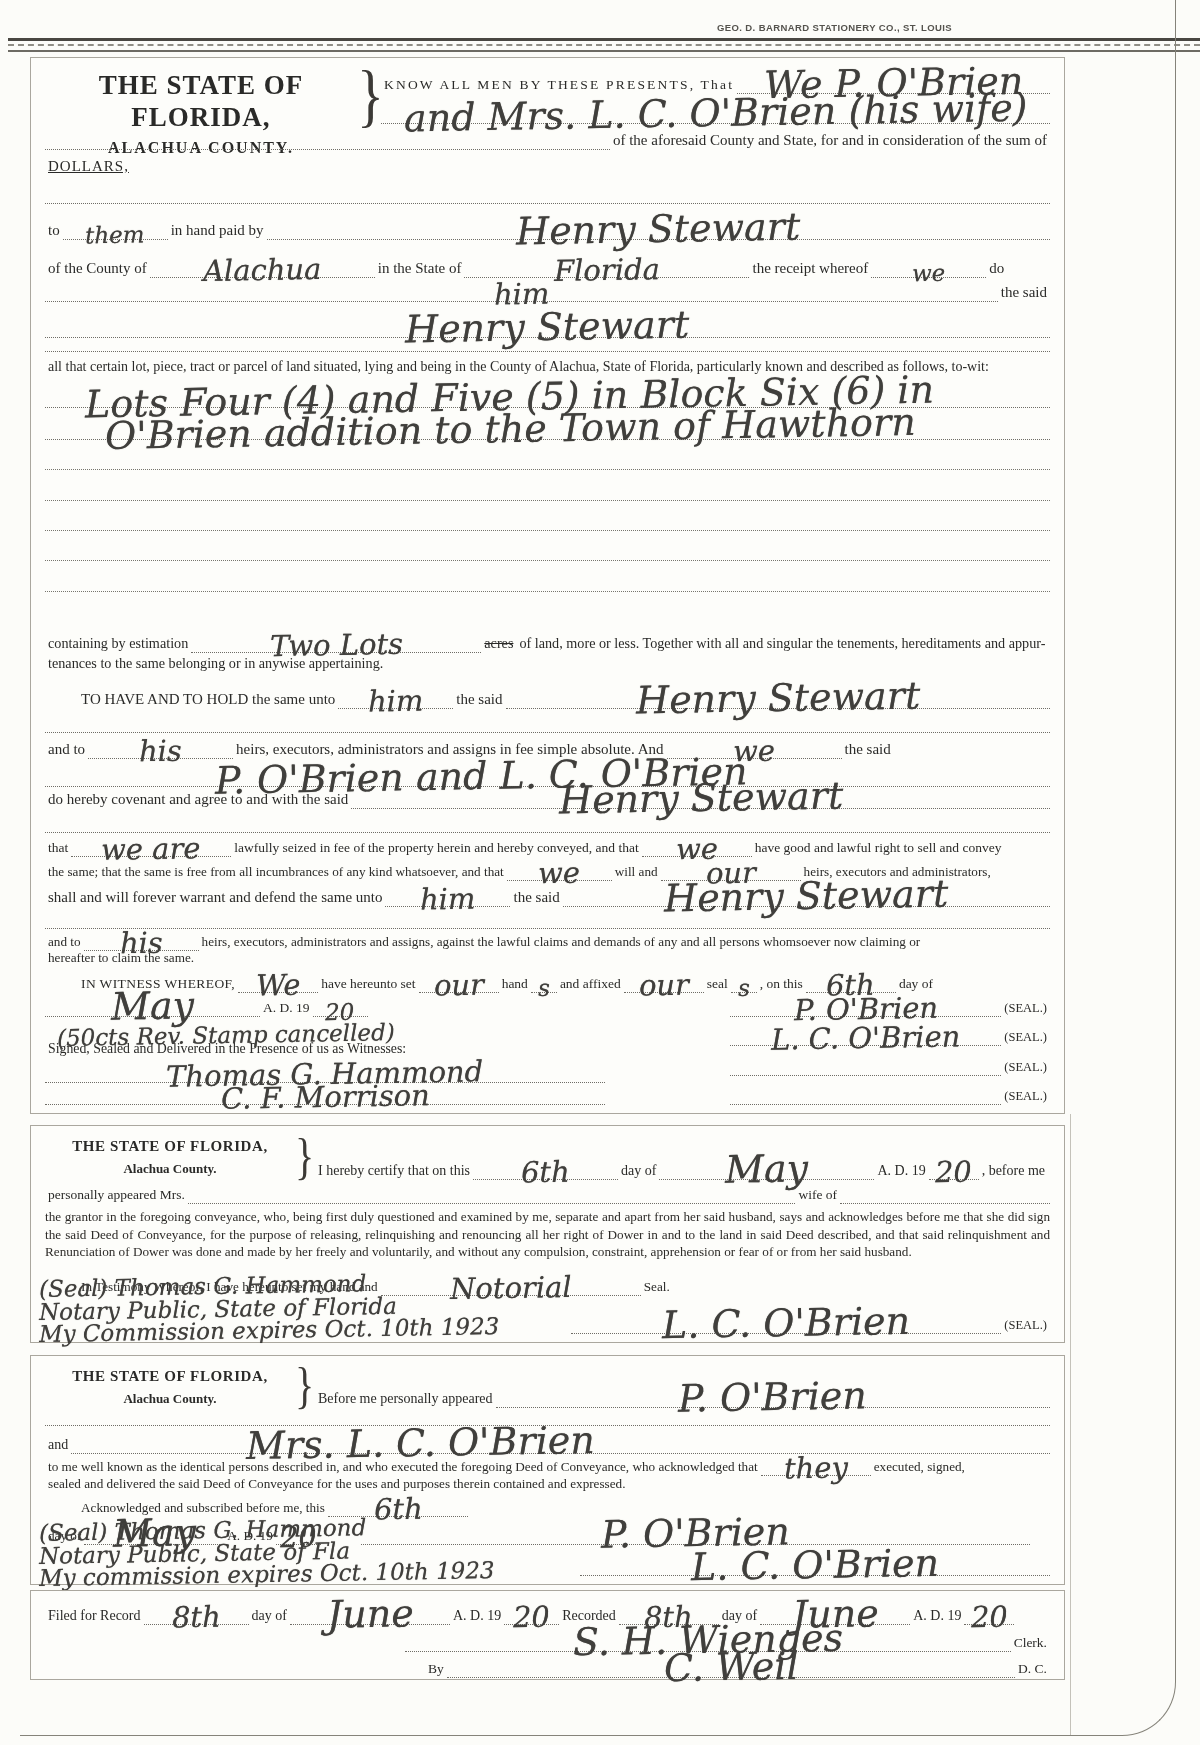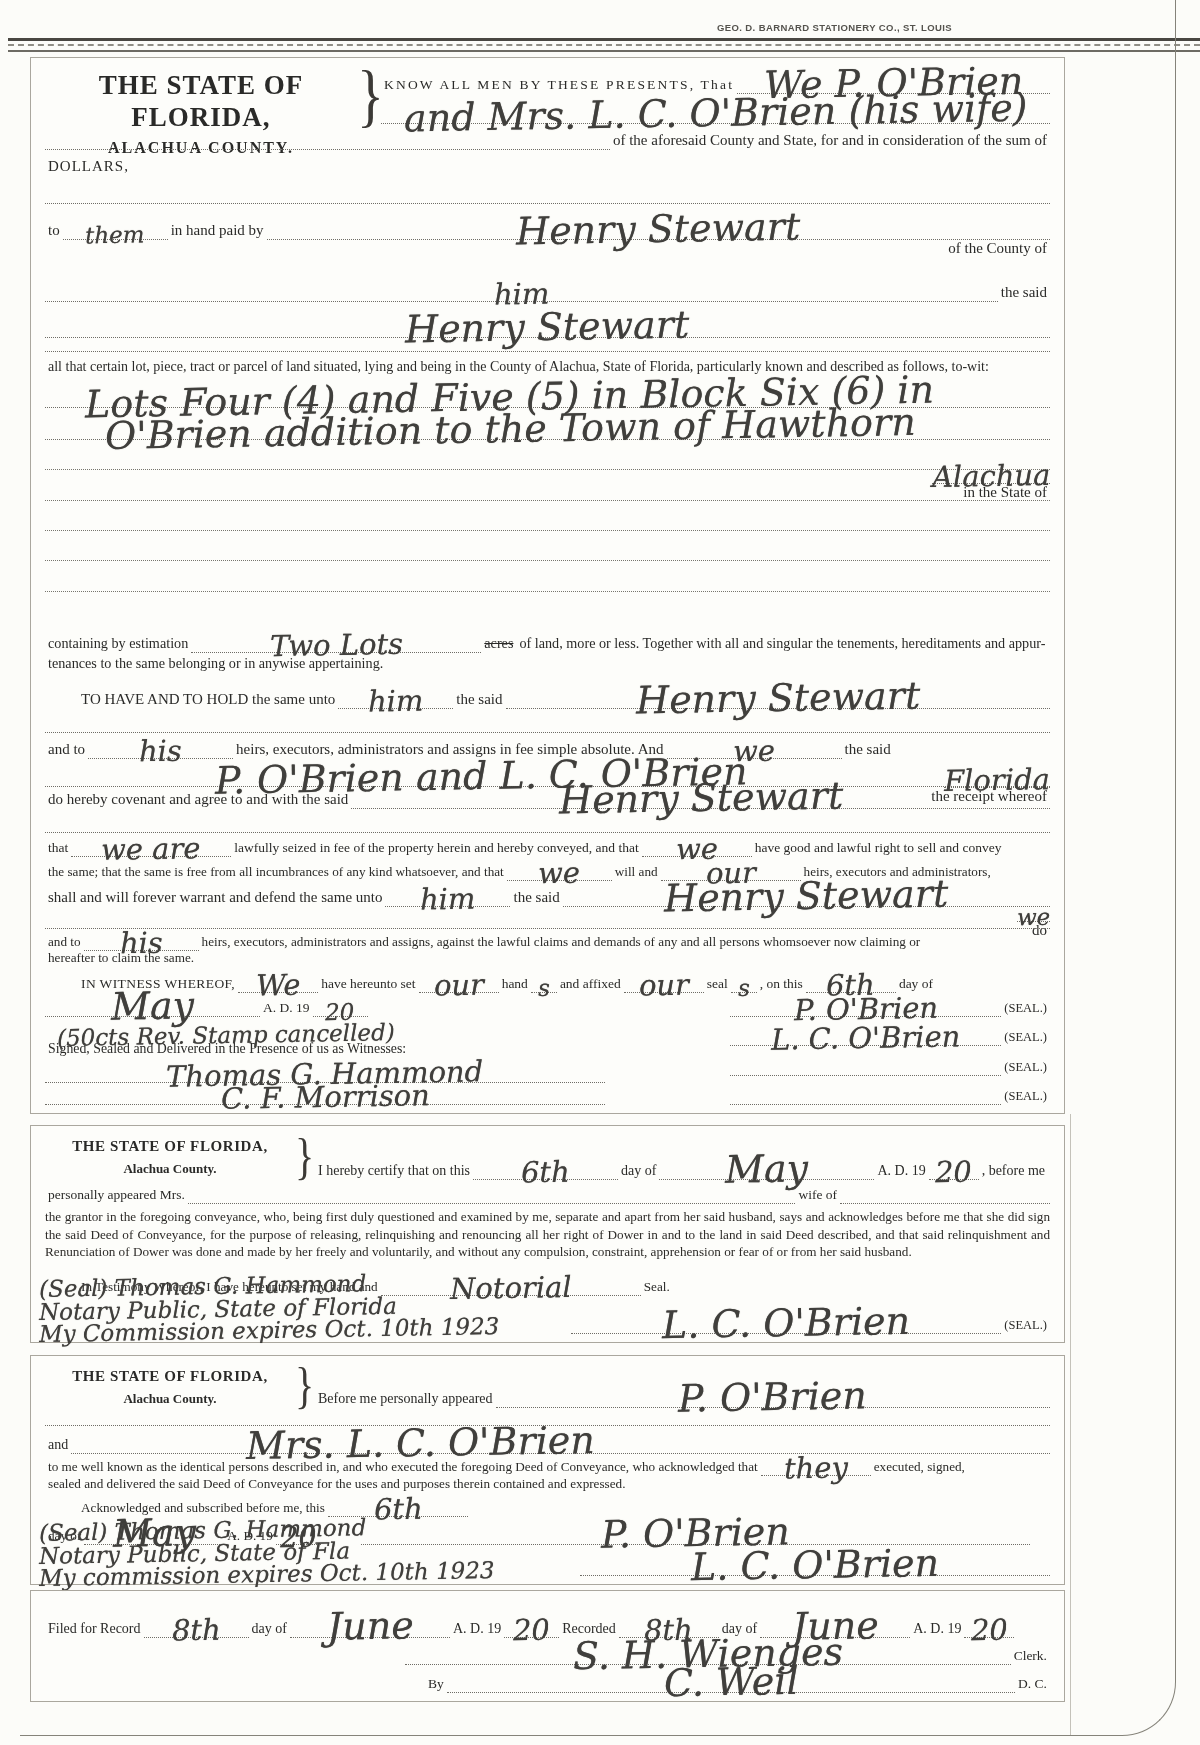--- a/index.html
+++ b/index.html
@@ -80,39 +80,39 @@
         </div>
       </div>
     </div>
 
     <div class="fl" style="height:26px;">
       <span class="fill"></span>
       <span class="pt">of the aforesaid County and State, for and in consideration of the sum of</span>
     </div>
 
     <div class="fl" style="height:26px;">
-      <span class="pt" style="letter-spacing:1px;">DOLLARS,</span>
+      <span class="pt" style="letter-spacing:1px;text-decoration:underline;">DOLLARS,</span>
     </div>
 
     <div class="fl" style="height:28px;">
         <span class="fill"></span>
       </div>
 
     <div class="fl" style="height:36px;">
       <span class="pt">to</span>
       <span class="fill" style="flex:0 0 105px;">
           <span class="hw hw-md">them</span>
         </span>
       <span class="pt">in hand paid by</span>
       <span class="fill">
           <span class="hw hw-xl">Henry Stewart</span>
         </span>
     </div>
 
-    <div class="fl" style="height:38px;flex-direction:column;">
+    <div class="fl" style="height:38px;">
       <span class="pt">of the County of</span>
       <span class="fill" style="flex:0 0 225px;">
           <span class="hw hw-lg">Alachua</span>
         </span>
       <span class="pt">in the State of</span>
       <span class="fill" style="flex:0 0 285px;">
           <span class="hw hw-lg">Florida</span>
         </span>
       <span class="pt">the receipt whereof</span>
       <span class="fill" style="flex:0 0 115px;">
@@ -464,21 +464,21 @@
           <span class="hw hw-xl">L. C. O'Brien</span>
         </span>
     </div>
     <div class="overlay" style="left:8px;bottom:0;">
       <div class="hw hw-md" style="line-height:1.2;">(Seal) Thomas G. Hammond</div>
       <div class="hw hw-md" style="line-height:1.2;">Notary Public, State of Fla</div>
       <div class="hw hw-md" style="line-height:1.2;">My commission expires Oct. 10th 1923</div>
     </div>
   </div>
 
-  <div class="box" style="top:1590px;height:112px;justify-content:space-between;">
+  <div class="box" style="top:1590px;height:90px;justify-content:space-between;">
     <div class="fl" style="height:42px;">
       <span class="pt" style="font-size:14px;">Filed for Record</span>
       <span class="fill" style="flex:0 0 105px;">
           <span class="hw hw-lg">8th</span>
         </span>
       <span class="pt" style="font-size:14px;">day of</span>
       <span class="fill" style="flex:0 0 160px;">
           <span class="hw hw-xl">June</span>
         </span>
       <span class="pt" style="font-size:14px;">A. D. 19</span>

